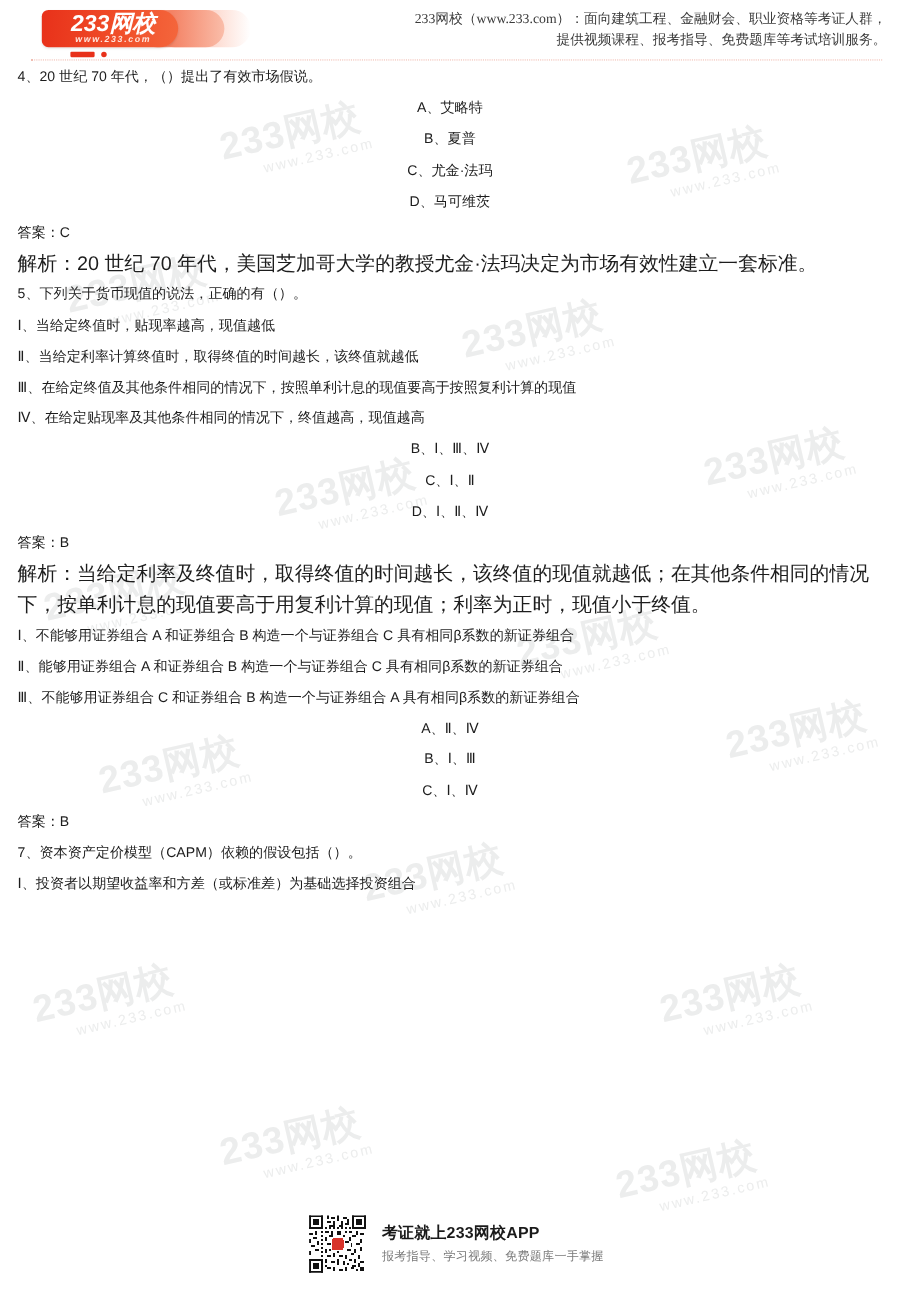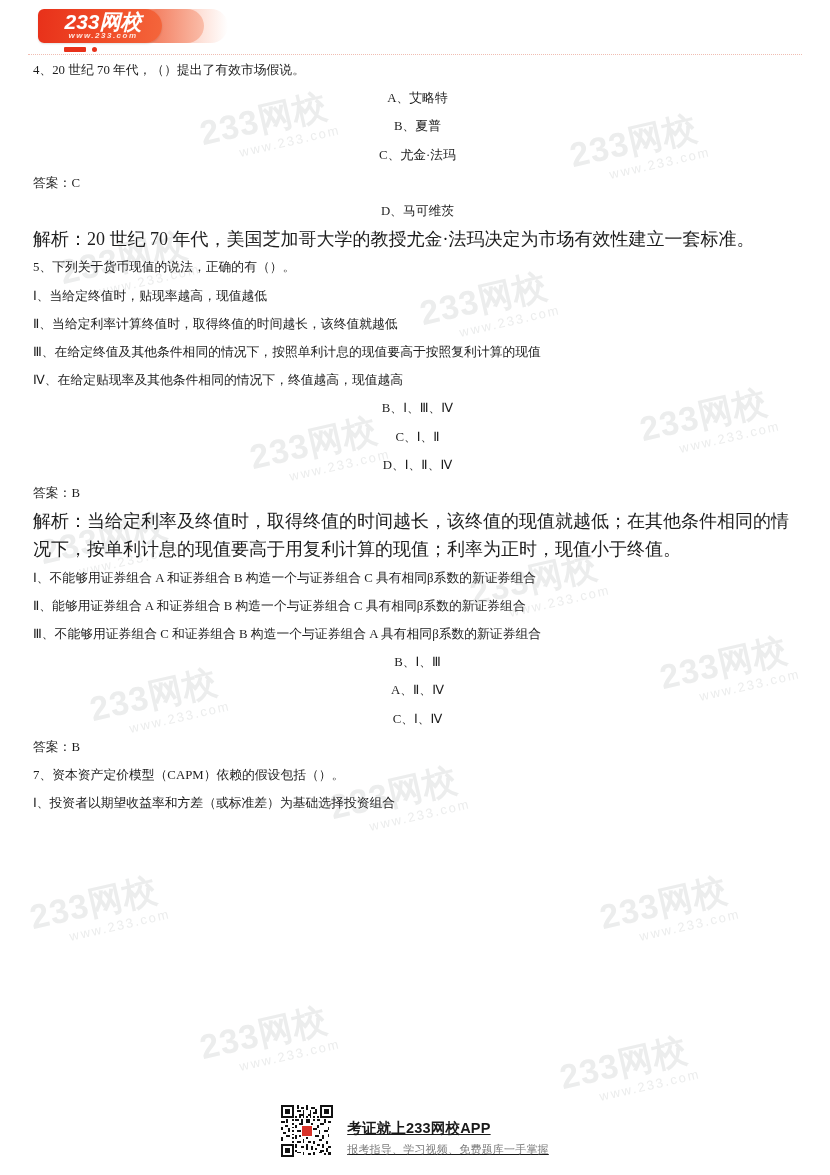--- a/index.html
+++ b/index.html
@@ -153,22 +153,21 @@
     right: 28px;
     top: 54px;
     border-top: 1px dotted #f0bdb2;
     height: 0;
   }
 
   
   .content {
     position: relative;
     z-index: 2;
-    padding: 0 28px 0 33px;
-    font-family: Liberation Serif, serif;
+    padding: 0 28px 0 16px;
   }
   .line {
     font-size: 12.8px;
     line-height: 28.2px;
     color: #1d1d1d;
     white-space: nowrap;
   }
   .line.wrap {
     white-space: normal;
   }
@@ -184,23 +183,22 @@
     left: 0;
     right: 0;
     bottom: 18px;
     z-index: 3;
     display: flex;
     justify-content: center;
     align-items: center;
   }
   .footer-inner {
     display: flex;
-    align-items: flex-end;
+    align-items: center;
     gap: 14px;
-    text-decoration: underline;
   }
   .qr {
     width: 52px;
     height: 52px;
     position: relative;
     background: #ffffff;
   }
   .qr svg { display: block; }
   .footer-text { line-height: 1.35; }
   .footer-title {
@@ -286,55 +284,59 @@
   <div class="header-inner">
     <div class="logo-wrap">
       <div class="logo-tail"></div>
       <div class="logo-tail2"></div>
       <div class="logo-badge"></div>
       <div class="logo-text">233网校</div>
       <div class="logo-url">www.233.com</div>
       <div class="logo-dash"></div>
       <div class="logo-dot"></div>
     </div>
+    <div class="header-slogan">
+      <div>233网校（www.233.com）：面向建筑工程、金融财会、职业资格等考证人群，</div>
+      <div>提供视频课程、报考指导、免费题库等考试培训服务。</div>
+    </div>
     <div class="header-rule"></div>
   </div>
 </div>
 
 <div class="content">
 
   <div class="block">
     <div class="line q-stem">4、20 世纪 70 年代，（）提出了有效市场假说。</div>
     <div class="line opt">A、艾略特</div>
     <div class="line opt">B、夏普</div>
     <div class="line opt">C、尤金·法玛</div>
+    <div class="line opt">D、马可维茨</div>
     <div class="line ans">答案：C</div>
-    <div class="line opt">D、马可维茨</div>
     <div class="line exp wrap">解析：20 世纪 70 年代，美国芝加哥大学的教授尤金·法玛决定为市场有效性建立一套标准。</div>
   </div>
 
   <div class="block">
     <div class="line q-stem">5、下列关于货币现值的说法，正确的有（）。</div>
     <div class="line">Ⅰ、当给定终值时，贴现率越高，现值越低</div>
     <div class="line">Ⅱ、当给定利率计算终值时，取得终值的时间越长，该终值就越低</div>
     <div class="line">Ⅲ、在给定终值及其他条件相同的情况下，按照单利计息的现值要高于按照复利计算的现值</div>
     <div class="line">Ⅳ、在给定贴现率及其他条件相同的情况下，终值越高，现值越高</div>
     <div class="line opt">B、Ⅰ、Ⅲ、Ⅳ</div>
     <div class="line opt">C、Ⅰ、Ⅱ</div>
     <div class="line opt">D、Ⅰ、Ⅱ、Ⅳ</div>
     <div class="line ans">答案：B</div>
     <div class="line exp wrap">解析：当给定利率及终值时，取得终值的时间越长，该终值的现值就越低；在其他条件相同的情况下，按单利计息的现值要高于用复利计算的现值；利率为正时，现值小于终值。</div>
   </div>
 
   <div class="block">
     <div class="line">Ⅰ、不能够用证券组合 A 和证券组合 B 构造一个与证券组合 C 具有相同β系数的新证券组合</div>
     <div class="line">Ⅱ、能够用证券组合 A 和证券组合 B 构造一个与证券组合 C 具有相同β系数的新证券组合</div>
     <div class="line">Ⅲ、不能够用证券组合 C 和证券组合 B 构造一个与证券组合 A 具有相同β系数的新证券组合</div>
+    <div class="line opt">A、Ⅱ、Ⅳ</div>
     <div class="line opt">B、Ⅰ、Ⅲ</div>
-    <div class="line opt">A、Ⅱ、Ⅳ</div>
     <div class="line opt">C、Ⅰ、Ⅳ</div>
     <div class="line ans">答案：B</div>
   </div>
 
   <div class="block">
     <div class="line q-stem">7、资本资产定价模型（CAPM）依赖的假设包括（）。</div>
     <div class="line">Ⅰ、投资者以期望收益率和方差（或标准差）为基础选择投资组合</div>
   </div>
 
 </div>

